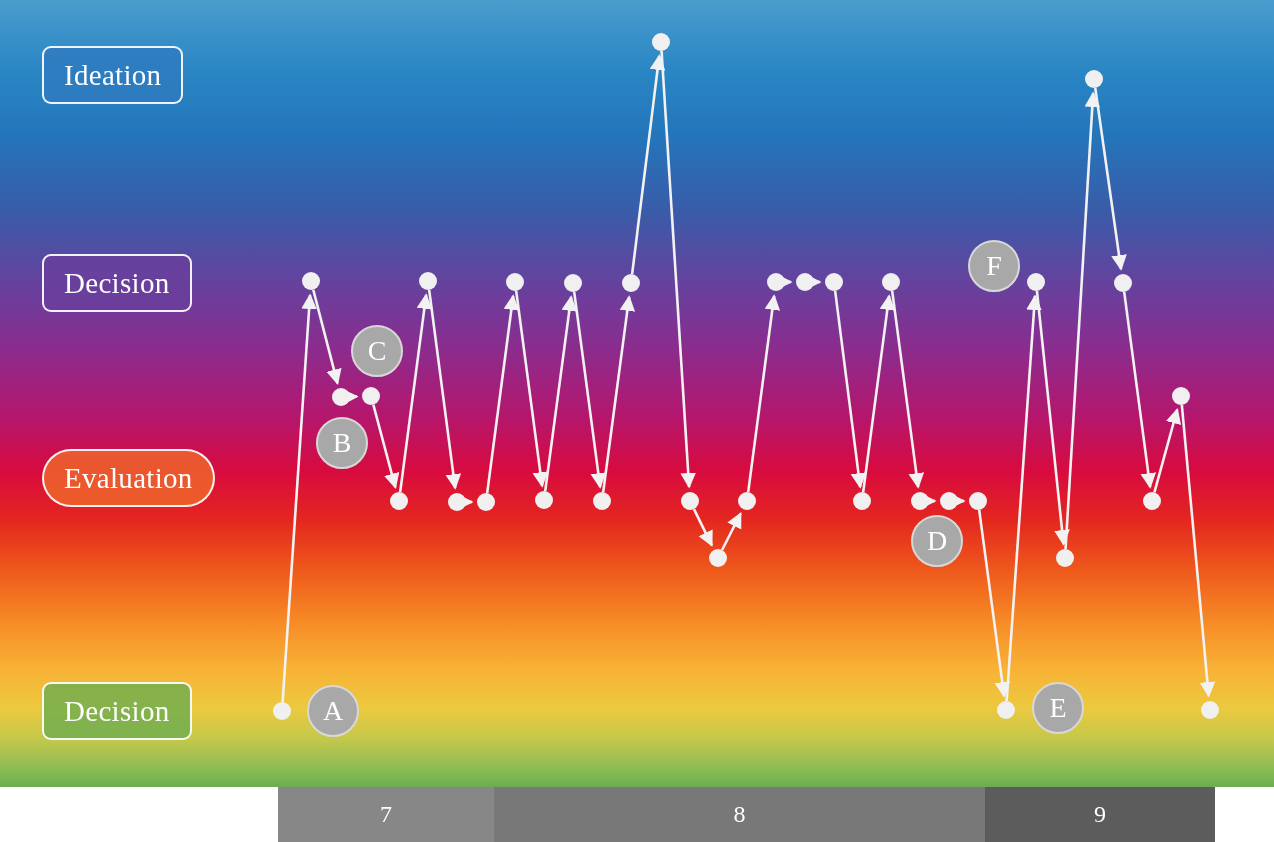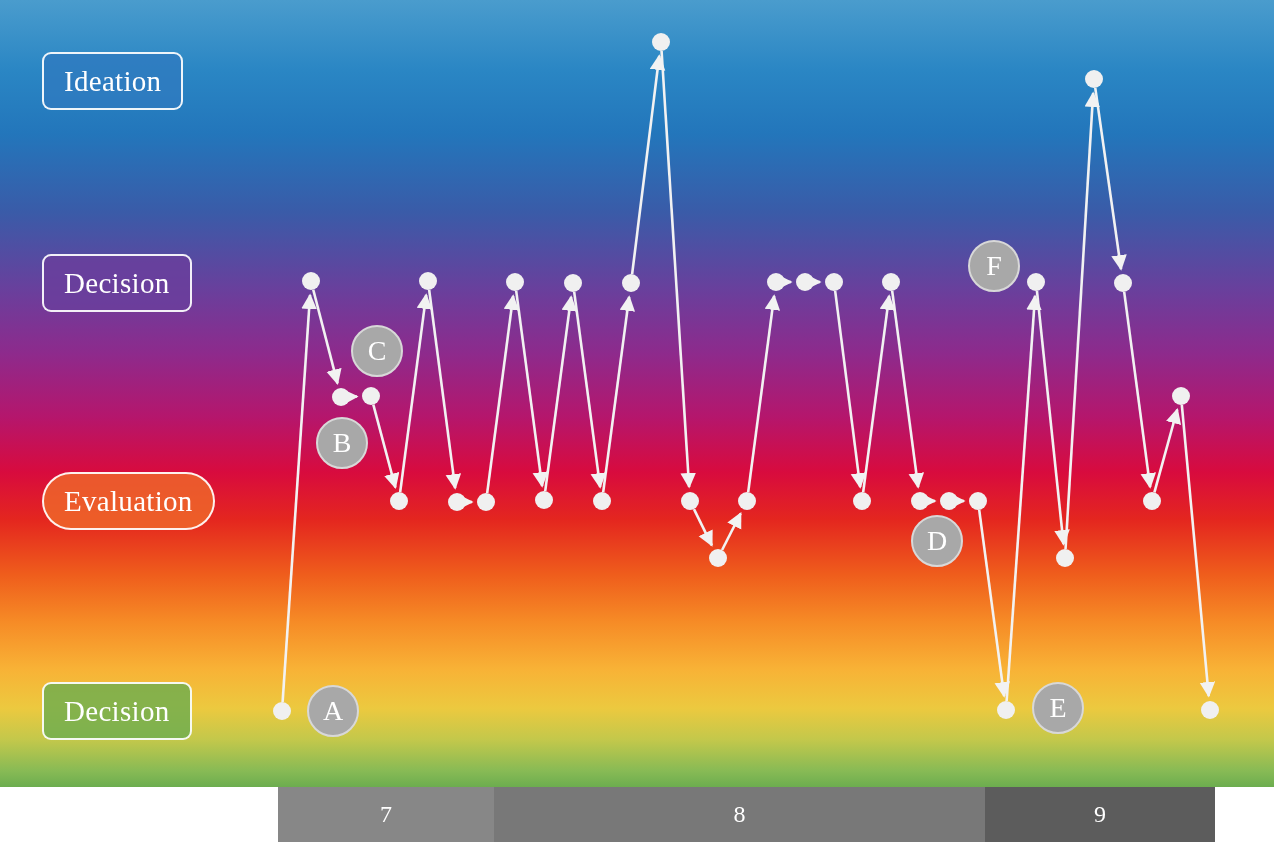--- a/index.html
+++ b/index.html
@@ -167,27 +167,27 @@
         <circle cx="1065" cy="558" r="9" fill="#f0f0f0"></circle>
         <circle cx="1094" cy="79" r="9" fill="#f0f0f0"></circle>
         <circle cx="1123" cy="283" r="9" fill="#f0f0f0"></circle>
         <circle cx="1152" cy="501" r="9" fill="#f0f0f0"></circle>
         <circle cx="1181" cy="396" r="9" fill="#f0f0f0"></circle>
         <circle cx="1210" cy="710" r="9" fill="#f0f0f0"></circle>
       </g>
   </svg>
 
   <div id="phase-labels">
-      <div class="phase-label" style="top: 52px; background: rgba(47, 123, 191, 0.8);">
+      <div class="phase-label" style="top: 46px; background: rgba(47, 123, 191, 0.8);">
         <span>Ideation</span>
       </div>
       <div class="phase-label" style="top: 254px; background: rgba(106, 63, 156, 0.8);">
         <span>Decision</span>
       </div>
-      <div class="phase-label" style="top: 472px; background: rgba(239, 106, 42, 0.8); border-radius: 29px;">
+      <div class="phase-label" style="top: 449px; background: rgba(239, 106, 42, 0.8); border-radius: 29px;">
         <span>Evaluation</span>
       </div>
       <div class="phase-label" style="top: 682px; background: rgba(108, 173, 79, 0.8); text-align: right;">
         <span>Decision</span>
       </div>
     </div>
   <div id="markers">
       <div class="marker" style="left: 307px; top: 685px;">
         <span>A</span>
       </div>

